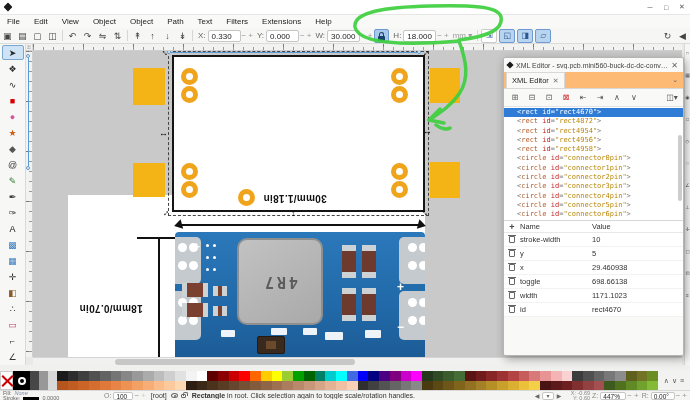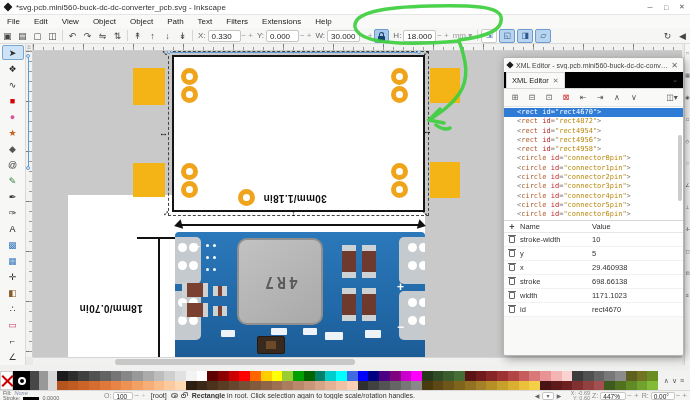--- a/index.html
+++ b/index.html
@@ -83,21 +83,21 @@
   #hscroll{left:33px;top:357px;width:649px;height:8px;background:#f1f1f0;border-top:1px solid #d5d5d5}
   #hthumb{position:absolute;left:82px;top:1px;width:240px;height:6px;background:#c7c7c7;border-radius:3px}
   #snapbar{left:684px;top:44px;width:6px;height:321px;background:#f6f6f5;border-left:1px solid #d9d9d9;display:flex;flex-direction:column;align-items:center;padding-top:4px}
   .snap-i{font-size:5px;color:#555;line-height:10px;height:22px}
 
   
   #xmlpanel{left:503px;top:57px;width:181px;height:299px;background:#f9f9f8;border:1px solid #b5b5b5;border-radius:2px;box-shadow:2px 3px 10px rgba(0,0,0,.35);font-size:7.5px}
   #xp-header{height:14px;display:flex;align-items:center;padding:0 3px;color:#444}
   #xp-header .diamond{width:6px;height:6px;background:#1a1a1a;transform:rotate(45deg) scale(.85);margin-right:3px;flex:0 0 auto}
   #xp-title{flex:1;white-space:nowrap;overflow:hidden;text-overflow:ellipsis;font-size:7px}
-  #xp-tabrow{height:17px;background:#000000;border-bottom:1px solid #d8d8d8;display:flex;align-items:flex-end}
+  #xp-tabrow{height:17px;background:#fdba74;border-bottom:1px solid #d8d8d8;display:flex;align-items:flex-end}
   #xp-tab{height:16px;background:#f9f9f8;border:1px solid #d8d8d8;border-bottom:none;display:flex;align-items:center;padding:0 5px;gap:4px;margin-left:2px;font-size:7.5px;color:#222}
   #xp-tab .x{color:#777;font-size:7px}
   #xp-tab-chev{margin-left:auto;margin-right:5px;color:#666;font-size:7px;align-self:center}
   #xp-toolbar{height:18px;display:flex;align-items:center;gap:3px;padding:0 4px;border-bottom:1px solid #e3e3e2}
   .xbtn{width:14px;height:13px;display:flex;align-items:center;justify-content:center;font-size:8px;color:#555;border-radius:2px}
   .xbtn.red{color:#c22}
   #xp-layout{margin-left:auto;color:#555}
   #xml-tree{height:114px;background:#fff;border-bottom:1px solid #d8d8d8;overflow:hidden;position:relative;font-family:"DejaVu Sans Mono",monospace;font-size:7px;padding-top:1px}
   .trow{height:9.3px;line-height:9.3px;padding-left:13px;white-space:nowrap}
   .trow .p{color:#777}.trow .tag{color:#b05a28}.trow .attr{color:#c22222}.trow .val{color:#b8860b}
@@ -145,21 +145,20 @@
 
   
   #annot{left:0;top:0;width:690px;height:400px;pointer-events:none;z-index:60}
   #xmlpanel{z-index:20}
 </style>
 </head>
 <body>
 
 <div class="abs" id="titlebar">
   <div id="app-icon"></div>
-  <span>*svg.pcb.mini560-buck-dc-dc-converter_pcb.svg - Inkscape</span>
   <div id="win-btns">
     <span class="wbtn">─</span>
     <span class="wbtn">□</span>
     <span class="wbtn">✕</span>
   </div>
 </div>
 
 <div class="abs" id="menubar">
     <span class="menu-item">File</span>
     <span class="menu-item">Edit</span>
@@ -448,21 +447,21 @@
           <span class="acell-i">
             <span class="trash"></span>
           </span>
           <span class="acell-n">x</span>
           <span class="acell-v">29.460938</span>
         </div>
         <div class="arow">
           <span class="acell-i">
             <span class="trash"></span>
           </span>
-          <span class="acell-n">stroke</span>
+          <span class="acell-n">toggle</span>
           <span class="acell-v">698.66138</span>
         </div>
         <div class="arow">
           <span class="acell-i">
             <span class="trash"></span>
           </span>
           <span class="acell-n">width</span>
           <span class="acell-v">1171.1023</span>
         </div>
         <div class="arow">

